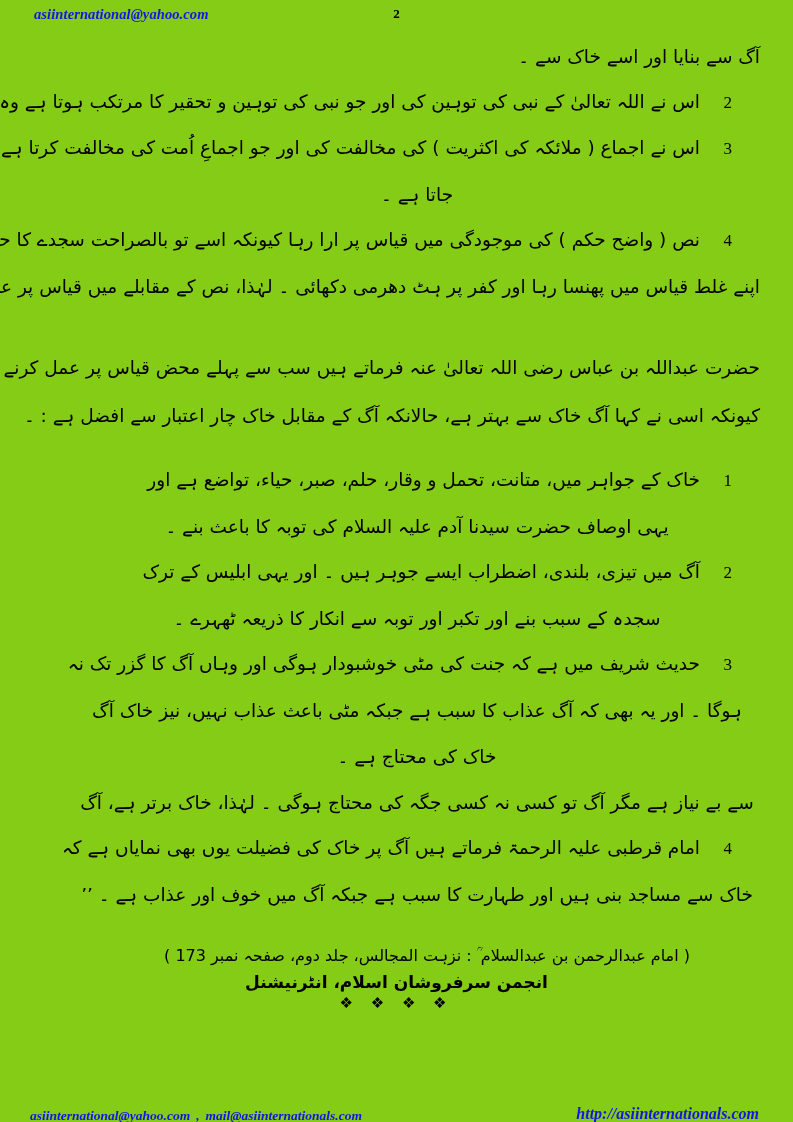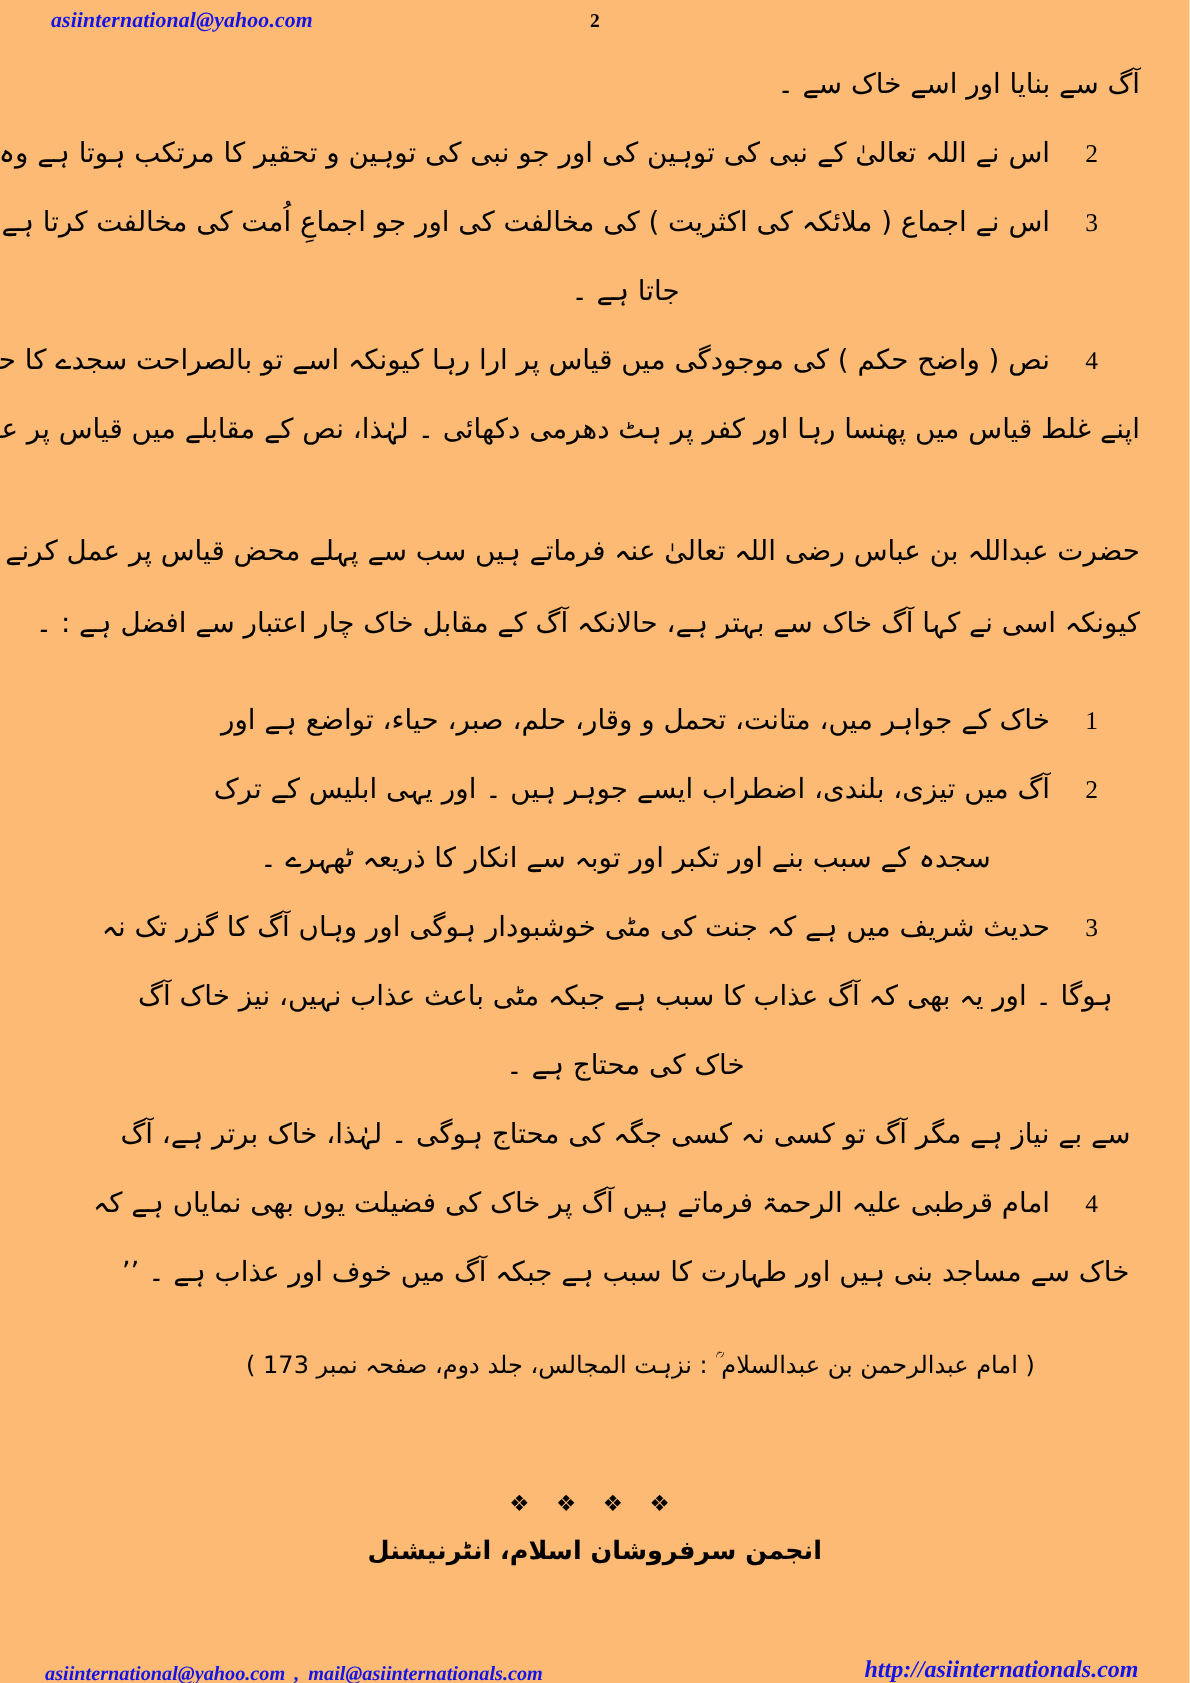--- a/index.html
+++ b/index.html
@@ -14,21 +14,21 @@
     position: relative;
     overflow: hidden;
     font-family: "Liberation Serif", "DejaVu Serif", serif;
   }
 
   .page {
     position: absolute;
     inset: 0;
     width: 793px;
     height: 1122px;
-    background: #fdba74;
+    background: #84cc16;
   }
 
   
   .page-header {
     position: absolute;
     top: 4px;
     left: 0;
     width: 793px;
     height: 28px;
     direction: ltr;
@@ -162,21 +162,21 @@
     font-size: 15px;
     letter-spacing: 7px;
     color: #000000;
     line-height: 1;
   }
   .ornaments span { display: inline-block; }
 
   
   .org-name {
     position: absolute;
-    top: 1024px;
+    top: 972px;
     left: 0;
     width: 793px;
     text-align: center;
     direction: rtl;
     font-family: "DejaVu Sans", "Liberation Sans", sans-serif;
     font-weight: bold;
     font-size: 17px;
     color: #000000;
     line-height: 1.2;
   }
@@ -260,20 +260,21 @@
     </div>
 
     <div class="spacer-sm"></div>
 
     <div>
 
       <div class="numrow">
         <span class="num">1</span>
         <span class="txt urdu">خاک کے جواہر میں، متانت، تحمل و وقار، حلم، صبر، حیاء، تواضع ہے اور</span>
       </div>
+      <div class="controw urdu">یہی اوصاف حضرت سیدنا آدم علیہ السلام کی توبہ کا باعث بنے ۔</div>
 
       <div class="numrow">
         <span class="num">2</span>
         <span class="txt urdu">آگ میں تیزی، بلندی، اضطراب ایسے جوہر ہیں ۔ اور یہی ابلیس کے ترک</span>
       </div>
       <div class="controw urdu">سجدہ کے سبب بنے اور تکبر اور توبہ سے انکار کا ذریعہ ٹھہرے ۔</div>
 
       <div class="numrow">
         <span class="num">3</span>
         <span class="txt urdu">حدیث شریف میں ہے کہ جنت کی مٹی خوشبودار ہوگی اور وہاں آگ کا گزر تک نہ</span>

